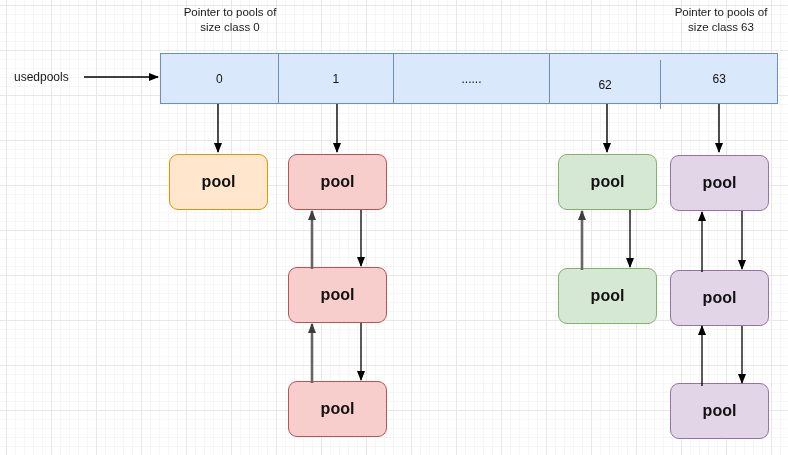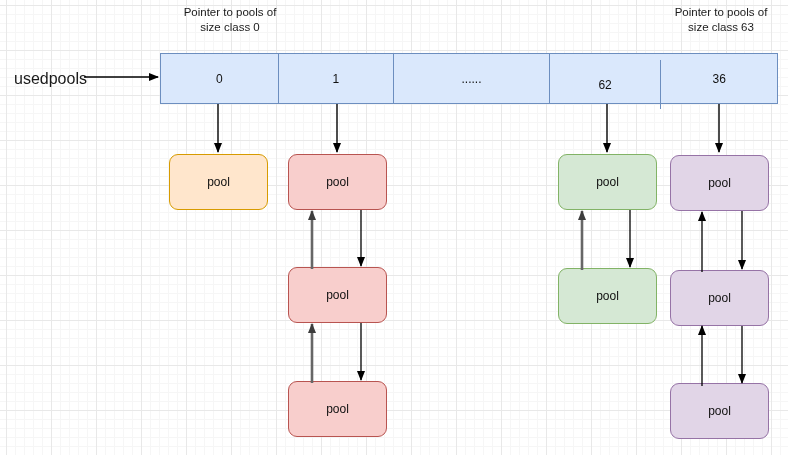--- a/index.html
+++ b/index.html
@@ -35,21 +35,21 @@
     font-size: 11.5px;
     line-height: 14.5px;
     color: #1a1a1a;
     text-align: center;
     white-space: pre-line;
   }
 
   
   .var-label {
     position: absolute;
-    font-size: 16px;
+    font-size: 12px;
     color: #1a1a1a;
     white-space: nowrap;
   }
 
   
   .array {
     position: absolute;
     display: flex;
     box-sizing: border-box;
     border: 1px solid #6c8ebf;
@@ -69,22 +69,23 @@
 
   
   .pool {
     position: absolute;
     box-sizing: border-box;
     border-radius: 9px;
     border: 1px solid #000;
     display: flex;
     align-items: center;
     justify-content: center;
-    font-size: 12px;
+    font-size: 16px;
     color: #111111;
+    font-weight: bold;
   }
   .pool.orange { background: #ffe6cc; border-color: #d79b00; }
   .pool.red    { background: #f8cecc; border-color: #b85450; }
   .pool.green  { background: #d5e8d4; border-color: #82b366; }
   .pool.purple { background: #e1d5e7; border-color: #9673a6; }
 
   
   .conn { position: absolute; overflow: visible; }
   .conn line { stroke-linecap: butt; }
 </style>
@@ -111,21 +112,21 @@
       </marker>
     </defs>
     <line x1="0" y1="11" x2="74" y2="11" stroke="#000000" stroke-width="1.4" marker-end="url(#ah-dark)"></line>
   </svg>
 
   <div class="array" style="left:160px; top:53px; width:618px; height:51px;">
     <div class="array-cell" style="width:118px;">0</div>
     <div class="array-cell" style="width:116px;">1</div>
     <div class="array-cell" style="width:156px;">......</div>
     <div class="array-cell" style="width:112px;margin-top:6px;">62</div>
-    <div class="array-cell" style="width:116px;">36</div>
+    <div class="array-cell" style="width:116px;">63</div>
   </div>
 
   <svg class="conn" style="left:212px; top:104px;" width="12" height="52">
     <line x1="6" y1="0" x2="6" y2="48" stroke="#000000" stroke-width="1.4" marker-end="url(#ah-dark)"></line>
   </svg>
   <svg class="conn" style="left:331px; top:104px;" width="12" height="52">
     <line x1="6" y1="0" x2="6" y2="48" stroke="#000000" stroke-width="1.4" marker-end="url(#ah-dark)"></line>
   </svg>
   <svg class="conn" style="left:601px; top:104px;" width="12" height="52">
     <line x1="6" y1="0" x2="6" y2="48" stroke="#000000" stroke-width="1.4" marker-end="url(#ah-dark)"></line>

